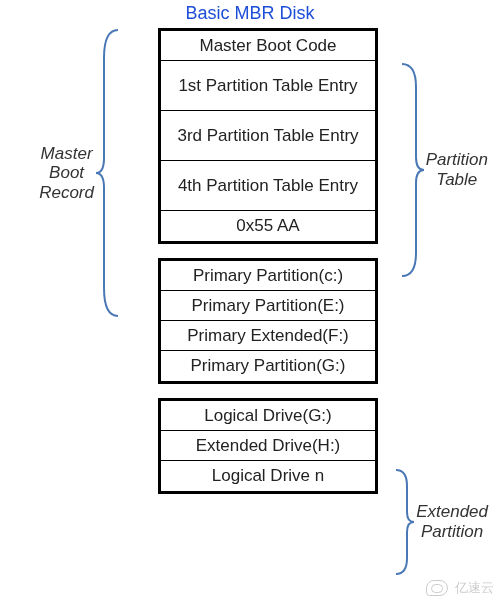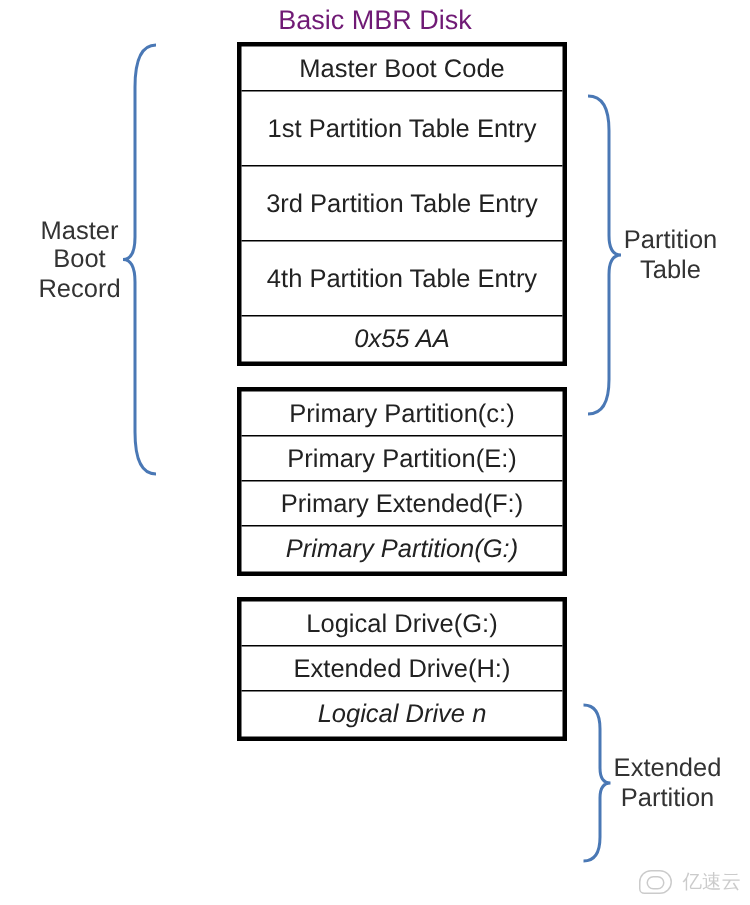--- a/index.html
+++ b/index.html
@@ -8,36 +8,37 @@
       background: #ffffff;
       width: 500px;
       height: 603px;
       position: relative;
       overflow: hidden;
     }
     .title {
       text-align: center;
       font-size: 18px;
       font-weight: 400;
-      color: #701a75;
+      color: #1d4ed8;
       padding: 3px 0 4px 0;
       width: 100%;
     }
     .layout {
       display: flex;
       flex-direction: row;
       justify-content: center;
       align-items: flex-start;
       width: 100%;
     }
     .left-col, .right-col {
       display: flex;
       flex-direction: column;
-      align-items: center;
+      align-items: flex-end;
       flex: 0 0 auto;
+      font-style: italic;
     }
     .left-col { width: 110px; }
     .right-col { width: 110px; }
     .center-col {
       display: flex;
       flex-direction: column;
       align-items: stretch;
       width: 220px;
       margin-left: 36px;
     }
@@ -51,21 +52,21 @@
       border-bottom: 1px solid #000;
       display: flex;
       align-items: center;
       justify-content: center;
       text-align: center;
       font-size: 17px;
       line-height: 1.15;
       color: #222;
       padding: 4px 6px;
     }
-    .row:last-child { border-bottom: none; font-style: italic; }
+    .row:last-child { border-bottom: none; }
     .tall { min-height: 50px; }
     .short { min-height: 30px; }
     .gap { height: 14px; }
 
     
     .annot {
       display: flex;
       align-items: center;
       justify-content: center;
       gap: 0;

